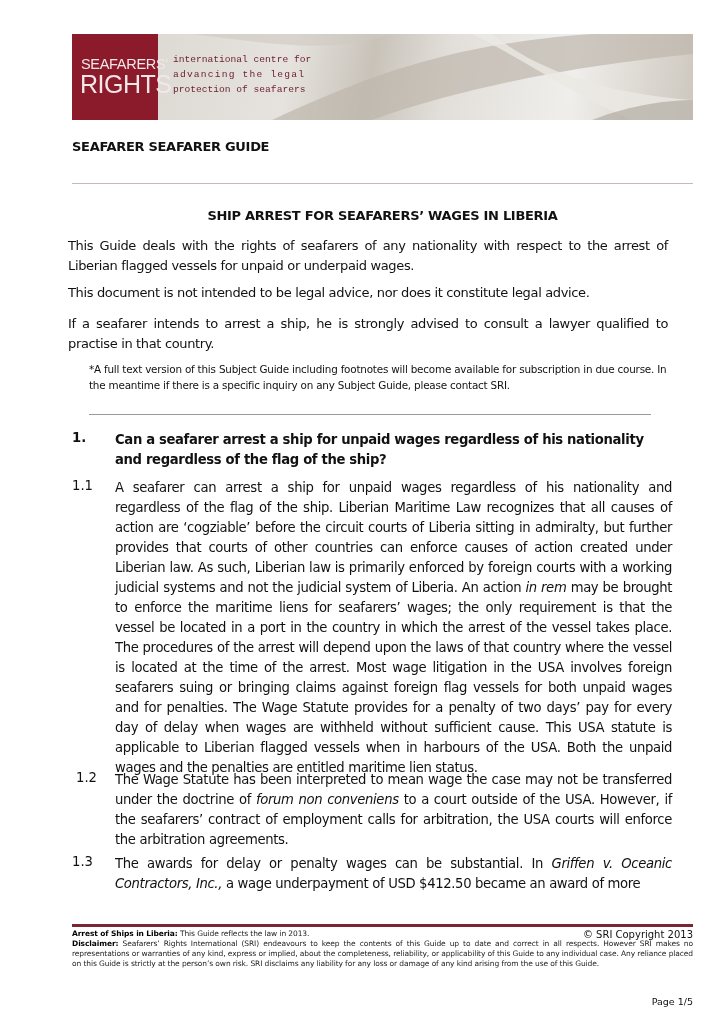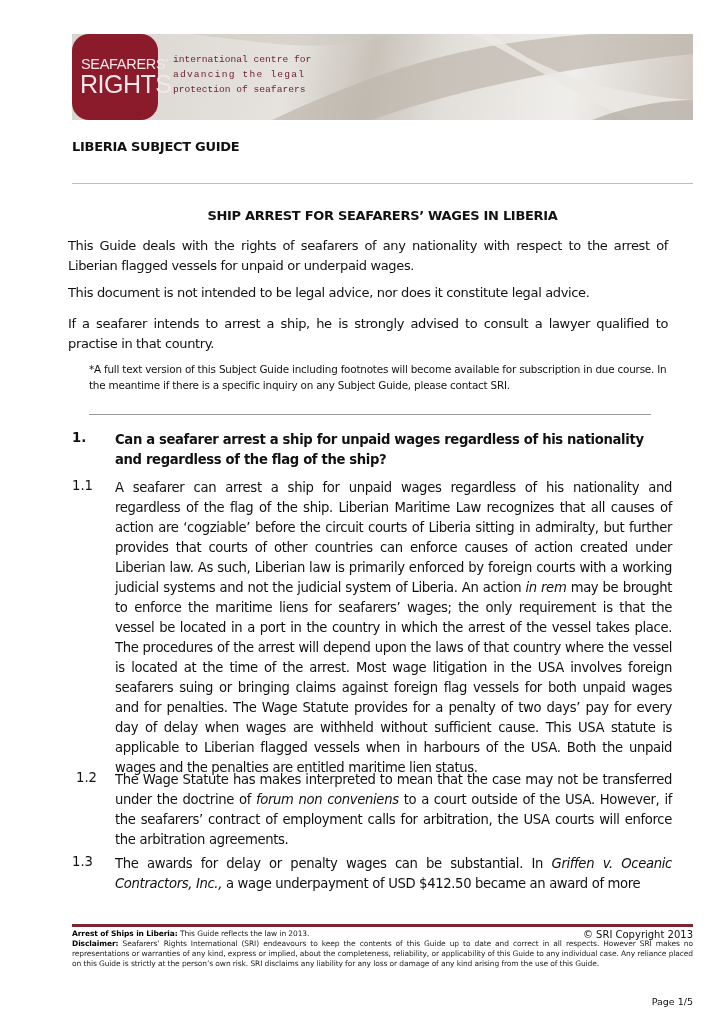--- a/index.html
+++ b/index.html
@@ -3,21 +3,21 @@
 <meta charset="utf-8">
 <style>
   html, body { margin: 0; padding: 0; background: #ffffff; }
   body { width: 723px; height: 1024px; position: relative; overflow: hidden;
          font-family: "DejaVu Sans", sans-serif; color: #111; }
   .banner { position: absolute; left: 72px; top: 34px; width: 621px; height: 86px;
             background: linear-gradient(100deg, #d8d4ce 0%, #e6e3de 35%, #c8c2b9 48%, #e2dfda 60%, #f0eeeb 80%, #cdc7be 100%);
             overflow: hidden; }
   .banner svg.wave { position: absolute; left: 0; top: 0; }
   .logo-box { position: absolute; left: 0; top: 0; width: 86px; height: 86px; background: #8b1a2b;
-              color: #f3e6e8; font-family: "Liberation Sans", sans-serif; border-radius: 17px; }
+              color: #f3e6e8; font-family: "Liberation Sans", sans-serif; }
   .logo-top { position: absolute; left: 9px; top: 22px; font-size: 14.5px; letter-spacing: -0.3px; }
   .logo-bottom { position: absolute; left: 8px; top: 36px; font-size: 25px; letter-spacing: -0.5px; }
   .tagline { position: absolute; left: 101px; top: 18px; font-family: Liberation Mono, monospace;
              font-size: 9.6px; line-height: 15px; color: #6b1d2a; }
   .tagline .l2 { letter-spacing: 1.2px; }
 
   .subject { position: absolute; left: 72px; top: 139px; font-weight: bold; font-size: 13px;
              font-family: "DejaVu Sans", sans-serif; letter-spacing: -0.3px; }
   .rule-top { position: absolute; left: 72px; top: 183px; width: 621px; height: 1px; background: #c9b8bb; }
   .title { position: absolute; left: 72px; width: 621px; top: 208px; text-align: center; font-weight: bold;
@@ -53,40 +53,40 @@
     <div class="logo-top">SEAFARERS'</div>
     <div class="logo-bottom">RIGHTS</div>
   </div>
   <div class="tagline">
     <div>international centre for</div>
     <div class="l2">advancing the legal</div>
     <div>protection of seafarers</div>
   </div>
 </div>
 
-<div class="subject">LIBERIA SUBJECT GUIDE</div>
+<div class="subject">SEAFARER SEAFARER GUIDE</div>
 <div class="rule-top"></div>
 
 <div class="title">SHIP ARREST FOR SEAFARERS’ WAGES IN LIBERIA</div>
 
 <div class="para" style="top:236px">This Guide deals with the rights of seafarers of any nationality with respect to the arrest of Liberian flagged vessels for unpaid or underpaid wages.</div>
 <div class="para" style="top:283px">This document is not intended to be legal advice, nor does it constitute legal advice.</div>
 <div class="para" style="top:314px">If a seafarer intends to arrest a ship, he is strongly advised to consult a lawyer qualified to practise in that country.</div>
 
 <div class="note" style="top:361px">*A full text version of this Subject Guide including footnotes will become available for subscription in due course.  In the meantime if there is a specific inquiry on any Subject Guide, please contact SRI.</div>
 <div class="rule-mid"></div>
 
 <div class="q-num">1.</div>
 <div class="q-text">Can a seafarer arrest a ship for unpaid wages regardless of his nationality and regardless of the flag of the ship?</div>
 
 <div class="item-num" style="top:478px">1.1</div>
 <div class="item-text" style="top:478px"><span>A seafarer can arrest a ship for unpaid wages regardless of his nationality and regardless of the flag of the ship. Liberian Maritime Law recognizes that all causes of action are ‘cogziable’ before the circuit courts of Liberia sitting in admiralty, but further provides that courts of other countries can enforce causes of action created under Liberian law.  As such, Liberian law is primarily enforced by foreign courts with a working judicial systems and not the judicial system of Liberia. An action </span><em>in rem</em><span> may be brought to enforce the maritime liens for seafarers’ wages; the only requirement is that the vessel be located in a port in the country in which the arrest of the vessel takes place. The procedures of the arrest will depend upon the laws of that country where the vessel is located at the time of the arrest. Most wage litigation in the USA involves foreign seafarers suing or bringing claims against foreign flag vessels for both unpaid wages and for penalties. The Wage Statute provides for a penalty of two days’ pay for every day of delay when wages are withheld without sufficient cause. This USA statute is applicable to Liberian flagged vessels when in harbours of the USA. Both the unpaid wages and the penalties are entitled maritime lien status.</span></div>
 
 <div class="item-num" style="top:770px; left:76px">1.2</div>
-<div class="item-text" style="top:770px"><span>The Wage Statute has makes interpreted to mean that the case may not be transferred under the doctrine of </span><em>forum non conveniens</em><span> to a court outside of the USA. However, if the seafarers’ contract of employment calls for arbitration, the USA courts will enforce the arbitration agreements.</span></div>
+<div class="item-text" style="top:770px"><span>The Wage Statute has been interpreted to mean wage the case may not be transferred under the doctrine of </span><em>forum non conveniens</em><span> to a court outside of the USA. However, if the seafarers’ contract of employment calls for arbitration, the USA courts will enforce the arbitration agreements.</span></div>
 
 <div class="item-num" style="top:854px">1.3</div>
 <div class="item-text" style="top:854px"><span>The awards for delay or penalty wages can be substantial. In </span><em>Griffen v. Oceanic Contractors, Inc.,</em><span> a wage underpayment of USD $412.50 became an award of more</span></div>
 
 <div class="foot-rule"></div>
 <div class="foot" style="top:929px"><b>Arrest of Ships in Liberia:</b><span> This Guide reflects the law in  2013.</span></div>
 <div class="copyright">© SRI Copyright 2013</div>
 <div class="foot" style="top:939px; text-align: justify;"><b>Disclaimer:</b><span> Seafarers’ Rights International (SRI) endeavours to keep the contents of this Guide up to date and correct in all respects.  However SRI makes no representations or warranties of any kind, express or implied, about the completeness, reliability, or applicability of this Guide to any individual case.  Any reliance placed on this Guide is strictly at the person’s own risk.  SRI disclaims any liability for any loss or damage of any kind arising from the use of this Guide.</span></div>
 <div class="pageno">Page 1/5</div>
 

